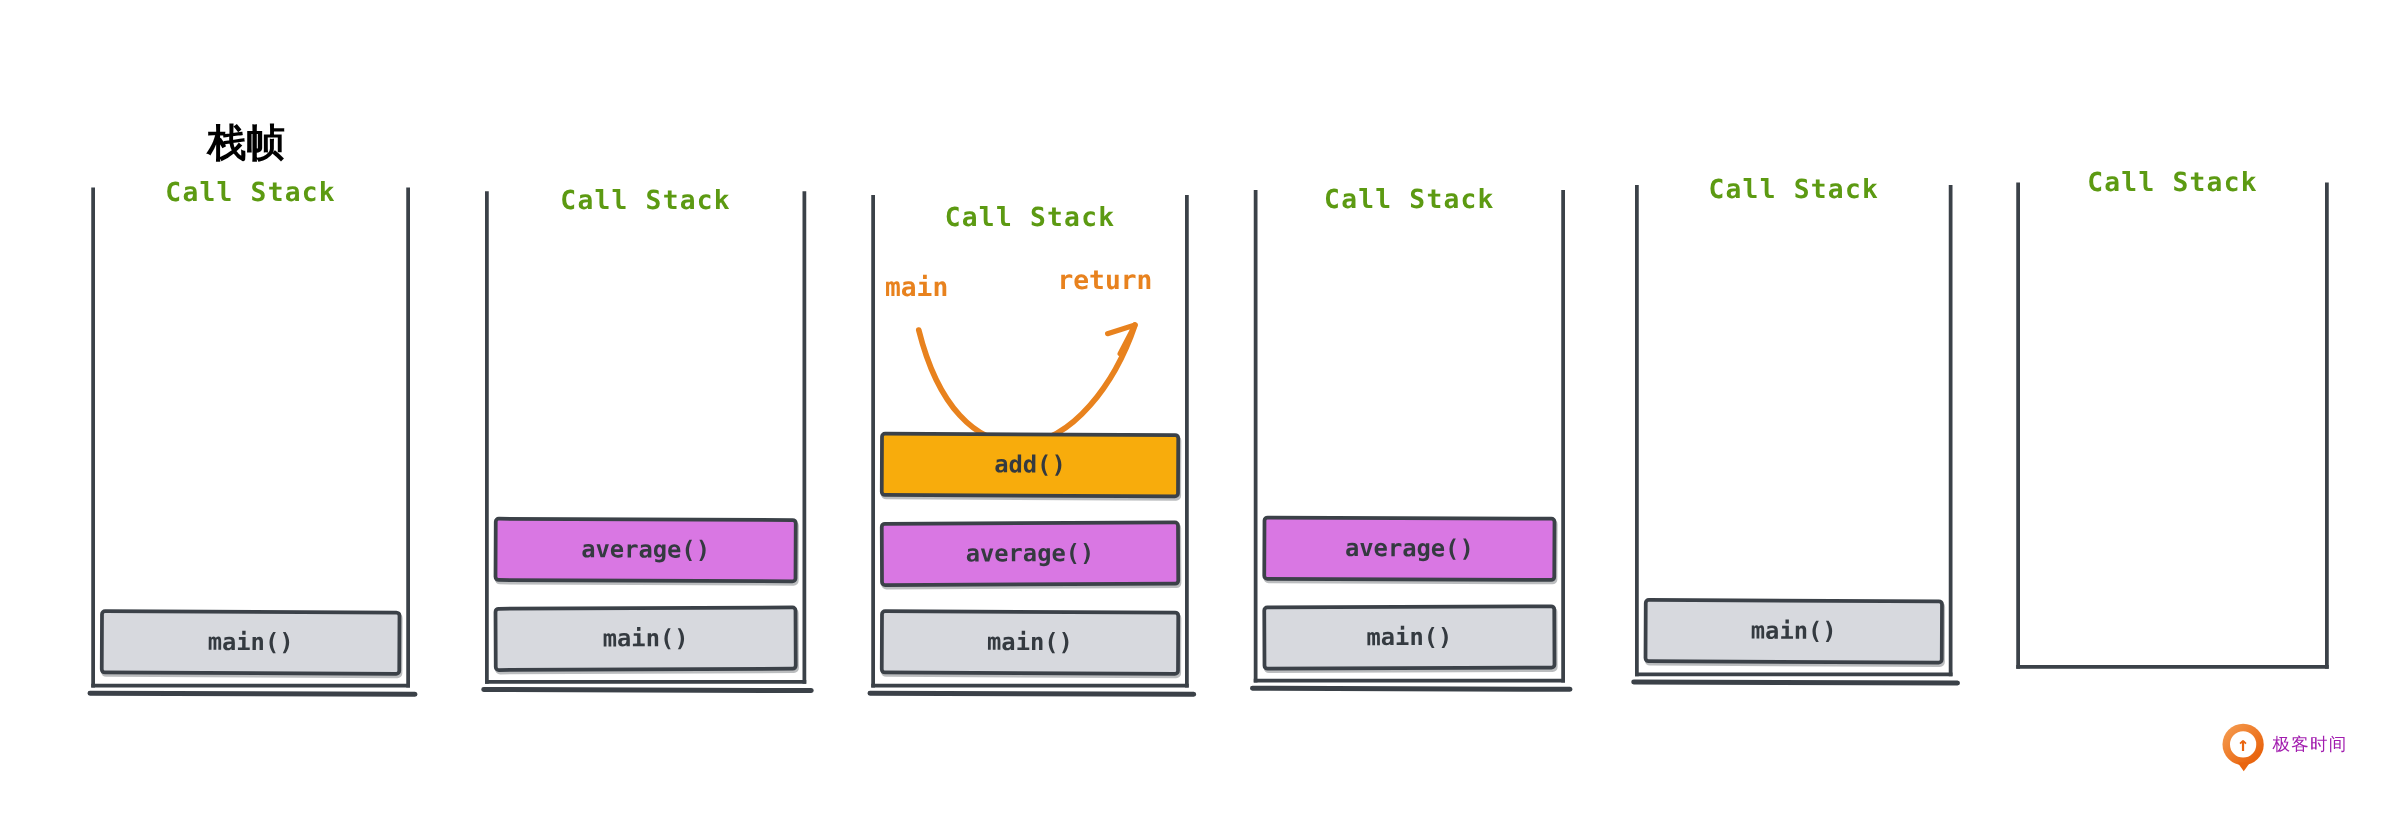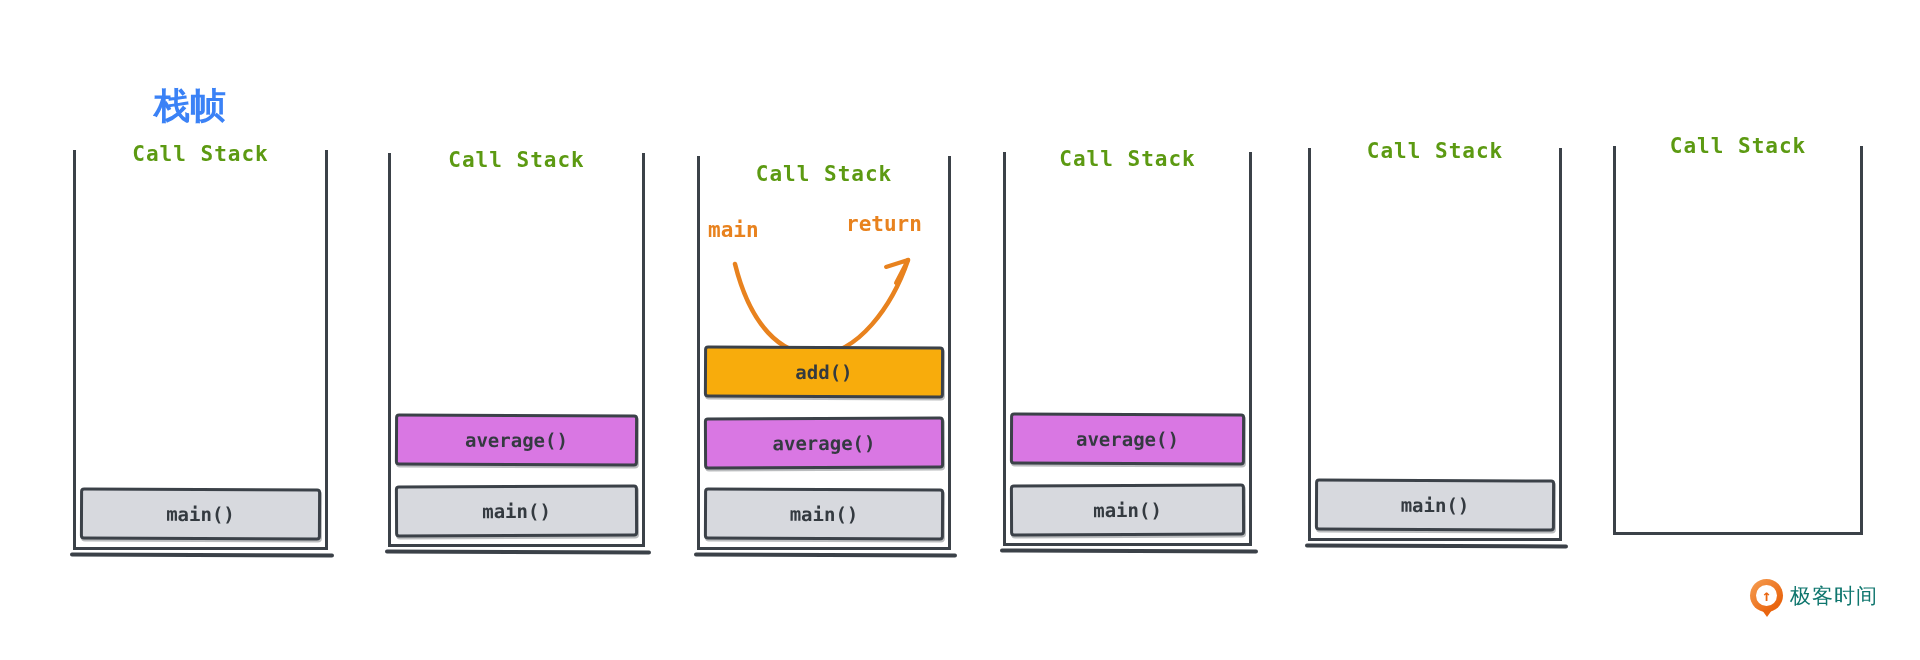--- a/index.html
+++ b/index.html
@@ -6,22 +6,22 @@
   .canvas{
     position:relative;
     width:1920px;height:660px;
     background:#ffffff;
     overflow:hidden;
     font-family:"DejaVu Sans Mono","Liberation Mono",monospace;
   }
 
   
   .main-title{
-    position:absolute;left:154px;top:82px;margin:0;
-    font-size:36px;font-weight:bold;color:#3b82f6;
+    position:absolute;left:154px;top:82px;margin:12px;
+    font-size:31px;font-weight:bold;color:#000000;
     font-family:"DejaVu Sans Mono","Liberation Mono",monospace;
   }
 
   
   .stack{
     position:absolute;
     border-left:3.5px solid #3b4148;
     border-right:3.5px solid #3b4148;
     border-bottom:3.5px solid #3b4148;
     background:#ffffff;
@@ -89,21 +89,21 @@
   }
   .brand-icon::after{            
     content:"";position:absolute;left:50%;bottom:-5px;transform:translateX(-50%);
     width:0;height:0;border-left:5px solid transparent;border-right:5px solid transparent;
     border-top:7px solid #e9650f;
   }
   .bi-arrow{
     position:relative;z-index:1;font-size:16px;font-weight:bold;color:#e9650f;line-height:1;
   }
   .brand-text{
-    font-size:21px;color:#0f766e;letter-spacing:1px;
+    font-size:14px;color:#a21caf;letter-spacing:1px;
     font-family:Liberation Mono, monospace;
   }
 </style>
 </head>
 <body>
 
 <div class="canvas">
 
   <h1 class="main-title">栈帧</h1>
 

